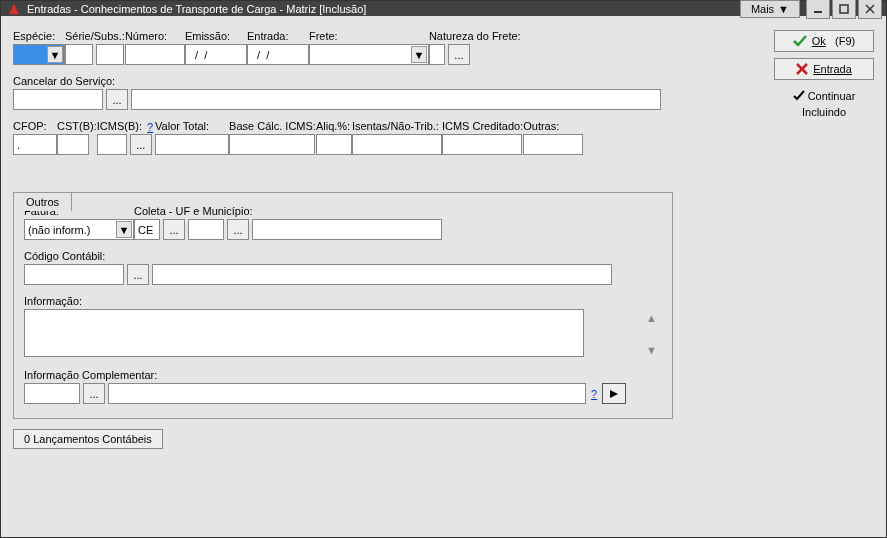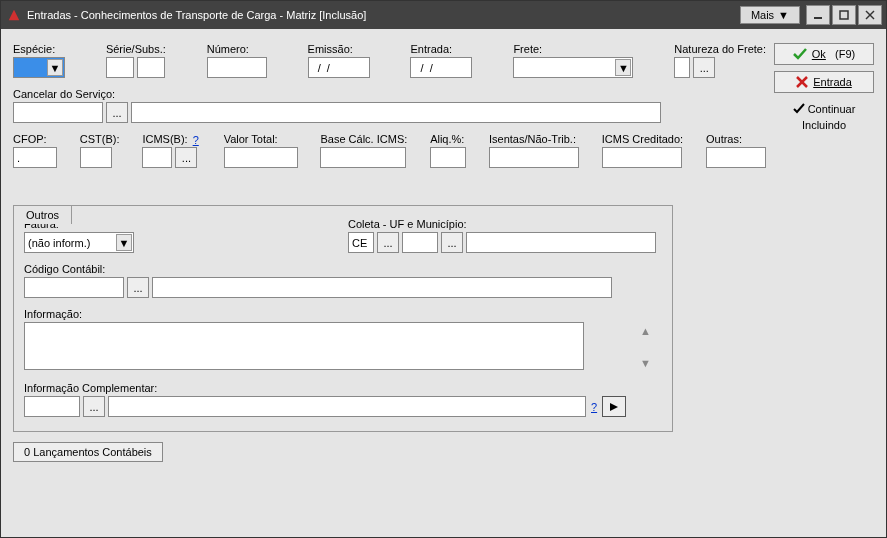--- a/index.html
+++ b/index.html
@@ -1,36 +1,36 @@
 <!DOCTYPE html>
 <html><head>
 <meta charset="utf-8">
 <style>
 * { box-sizing: border-box; margin: 0; padding: 0; font-family: Tahoma, Arial, sans-serif; font-size: 11px; }
 body { background: #fff; }
 .window { width: 887px; height: 538px; border: 1px solid #333; background: #e5e5e5; display: flex; flex-direction: column; }
-.titlebar { height: 28px; background: #424242; color: #fff; display: flex; align-items: center; padding: 0 4px 0 6px; }
+.titlebar { height: 15px; background: #424242; color: #fff; display: flex; align-items: center; padding: 0 4px 0 6px; }
 .titlebar .app-icon { width: 14px; height: 14px; margin-right: 6px; }
 .titlebar .title { flex: 1; }
 .mais-btn { background: #dcdcdc; color: #000; border: 1px solid #888; padding: 2px 10px; margin-right: 4px; display: flex; align-items: center; gap: 4px; cursor: pointer; }
 .win-btn { width: 24px; height: 20px; background: #dcdcdc; border: 1px solid #888; margin-left: 2px; display: flex; align-items: center; justify-content: center; cursor: pointer; font-weight: bold; color: #333; }
 .client { flex: 1; padding: 14px 12px 12px 12px; display: flex; position: relative; }
 .form-area { flex: 1; display: flex; flex-direction: column; }
-.row { display: flex; align-items: flex-end; gap: 10px; margin-bottom: 10px; justify-content: space-between; }
+.row { display: flex; align-items: flex-end; gap: 0; margin-bottom: 10px; }
 .field { display: flex; flex-direction: column; }
 .field label { margin-bottom: 2px; color: #000; }
 .inp, select, textarea { border: 1px solid #888; background: #fff; height: 21px; padding: 0 3px; }
 .inp.blue { background: #3b8ee8; }
 .sel-wrap { position: relative; display: inline-block; }
 .sel-arrow { position: absolute; right: 2px; top: 2px; width: 16px; height: 17px; background: #e8e8e8; border: 1px solid #999; display: flex; align-items: center; justify-content: center; pointer-events: none; }
 .browse { width: 22px; height: 21px; border: 1px solid #888; background: #eee; display: inline-flex; align-items: center; justify-content: center; cursor: pointer; }
 .q-link { color: #0033cc; text-decoration: underline; cursor: pointer; padding: 0 2px; }
 .tabset { margin-top: 8px; }
 .tab { display: inline-block; background: #e5e5e5; border: 1px solid #999; border-bottom: none; padding: 3px 12px; position: relative; top: 19px; z-index: 2; }
-.tab-panel { border: 1px solid #999; padding: 12px 16px 14px 10px; background: #e5e5e5; width: 660px; }
+.tab-panel { border: 1px solid #999; padding: 12px 10px 14px 10px; background: #e5e5e5; width: 660px; }
 .grp { margin-bottom: 10px; }
 .grp-label { margin-bottom: 2px; display: block; }
 .multiline { width: 100%; height: 48px; resize: none; border: 1px solid #888; background: #fff; }
 .textarea-wrap { position: relative; }
 .spin { position: absolute; right: 2px; top: 0; bottom: 0; width: 14px; display: flex; flex-direction: column; justify-content: space-between; padding: 3px 0; color: #888; font-size: 9px; }
 .play-btn { width: 24px; height: 21px; border: 1px solid #555; background: #eee; display: inline-flex; align-items: center; justify-content: center; cursor: pointer; }
 .btn { border: 1px solid #888; background: #eee; padding: 3px 10px; cursor: pointer; display: inline-flex; align-items: center; gap: 5px; }
 .btn-foot { margin-top: 10px; }
 .right-panel { width: 100px; display: flex; flex-direction: column; align-items: stretch; gap: 6px; margin-left: 8px; }
 .ok-btn { display: flex; align-items: center; justify-content: center; gap: 5px; border: 1px solid #888; background: #eee; padding: 4px 8px; cursor: pointer; }

